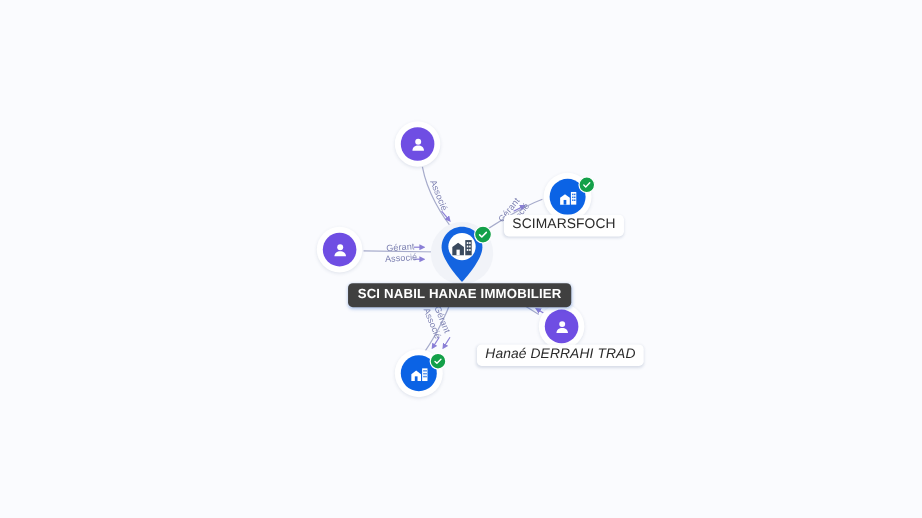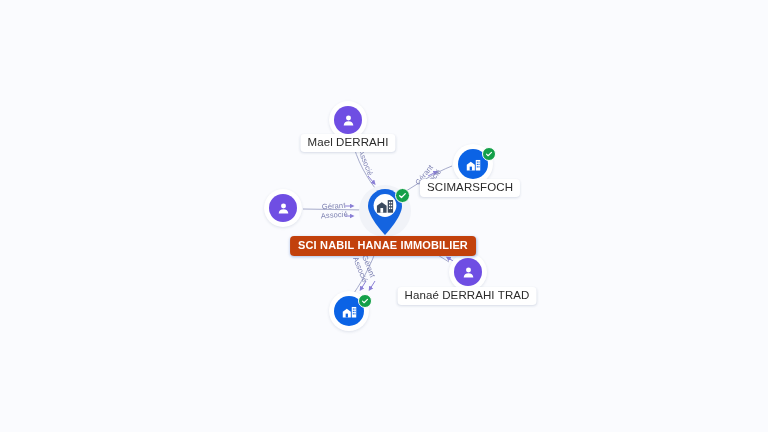--- a/index.html
+++ b/index.html
@@ -95,21 +95,21 @@
     background: #ffffff;
     border-radius: 4px;
     padding: 2px 7px 3px 7px;
     font-size: 11.5px;
     line-height: 13px;
     color: #2b2b2b;
     box-shadow: 0 1px 2.5px rgba(40,60,110,0.16);
     letter-spacing: 0.1px;
   }
   .label.primary {
-    background: #c2410c;
+    background: #404040;
     color: #ffffff;
     font-weight: bold;
     font-size: 11px;
     letter-spacing: 0.15px;
     padding: 3px 8px 4px 8px;
     border-radius: 4px;
     box-shadow: 0 1px 3px rgba(20,80,190,0.35);
   }
 
   
@@ -177,21 +177,20 @@
 
   <div class="node person violet" style="left:348px; top:120px;">
     <div class="halo"></div>
     <div class="disc">
       <svg width="17" height="17" viewBox="0 0 24 24" aria-hidden="true">
         <circle cx="12" cy="8.6" r="3.5" fill="#ffffff"></circle>
         <path d="M5.2,19.2 C5.2,15.3 8.3,13.2 12,13.2 C15.7,13.2 18.8,15.3 18.8,19.2 Z" fill="#ffffff"></path>
       </svg>
     </div>
   </div>
-  <div class="label" style="left:348px; top:134px;">Mael DERRAHI</div>
 
   <div class="node company" style="left:473px; top:164px;">
     <div class="halo"></div>
     <div class="disc">
       <svg width="17" height="17" viewBox="0 0 24 24" aria-hidden="true">
         <path d="M2.5,20.5 L2.5,12.4 L8.2,8.2 L13.9,12.4 L13.9,20.5 Z" fill="#ffffff"></path>
         <rect x="15.2" y="5.6" width="6.3" height="14.9" fill="#ffffff"></rect>
         <rect x="16.7" y="7.6" width="1.5" height="1.8" fill="#0b63e5"></rect>
         <rect x="19.0" y="7.6" width="1.5" height="1.8" fill="#0b63e5"></rect>
         <rect x="16.7" y="11.0" width="1.5" height="1.8" fill="#0b63e5"></rect>
@@ -221,21 +220,21 @@
 
   <div class="node person violet" style="left:468px; top:272px;">
     <div class="halo"></div>
     <div class="disc">
       <svg width="17" height="17" viewBox="0 0 24 24" aria-hidden="true">
         <circle cx="12" cy="8.6" r="3.5" fill="#ffffff"></circle>
         <path d="M5.2,19.2 C5.2,15.3 8.3,13.2 12,13.2 C15.7,13.2 18.8,15.3 18.8,19.2 Z" fill="#ffffff"></path>
       </svg>
     </div>
   </div>
-  <div class="label" style="left:467px; top:287px;">Hanaé DERRAHI TRAD</div>
+  <div class="label" style="left:467px; top:287px;font-style:italic;">Hanaé DERRAHI TRAD</div>
 
   <div class="node company" style="left:349px; top:311px;">
     <div class="halo"></div>
     <div class="disc">
       <svg width="17" height="17" viewBox="0 0 24 24" aria-hidden="true">
         <path d="M2.5,20.5 L2.5,12.4 L8.2,8.2 L13.9,12.4 L13.9,20.5 Z" fill="#ffffff"></path>
         <rect x="15.2" y="5.6" width="6.3" height="14.9" fill="#ffffff"></rect>
         <rect x="16.7" y="7.6" width="1.5" height="1.8" fill="#0b63e5"></rect>
         <rect x="19.0" y="7.6" width="1.5" height="1.8" fill="#0b63e5"></rect>
         <rect x="16.7" y="11.0" width="1.5" height="1.8" fill="#0b63e5"></rect>

